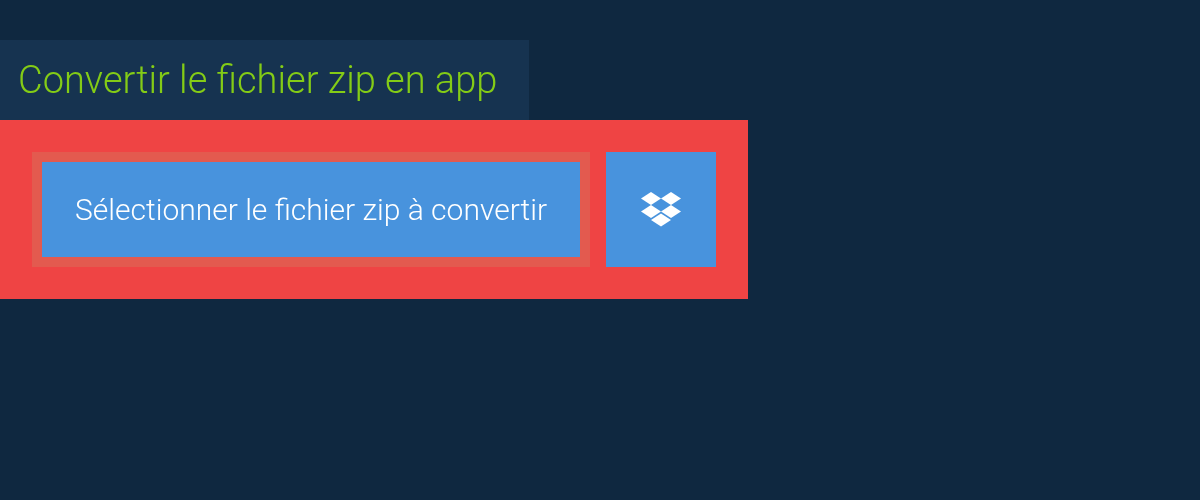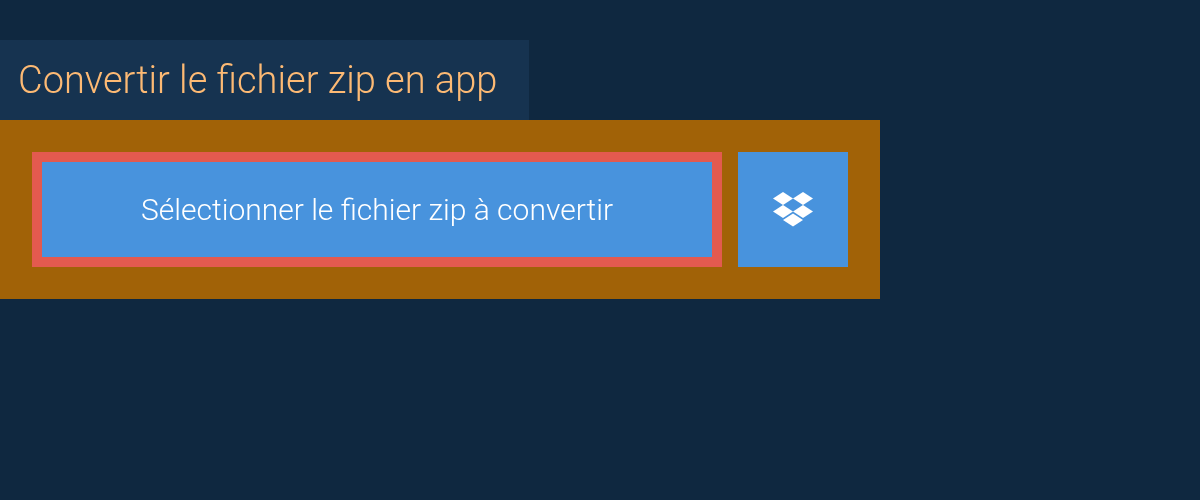--- a/index.html
+++ b/index.html
@@ -19,28 +19,28 @@
     }
     .tab-container {
       display: flex;
       margin-top: 40px;
     }
     .tab {
       background: #163350;
       padding: 18px 32px 18px 18px;
       font-size: 38px;
       font-weight: 300;
-      color: #fdba74;
+      color: #84cc16;
     }
     .content-panel {
-      background: #a16207;
+      background: #ef4444;
       padding: 32px;
       display: flex;
       gap: 16px;
-      width: 880px;
+      width: 748px;
     }
     .select-button {
       flex: 1;
       background: #4893dd;
       border: 10px solid #e35a4f;
       color: #ffffff;
       font-size: 30px;
       font-weight: 300;
       padding: 30px 24px;
       cursor: pointer;

